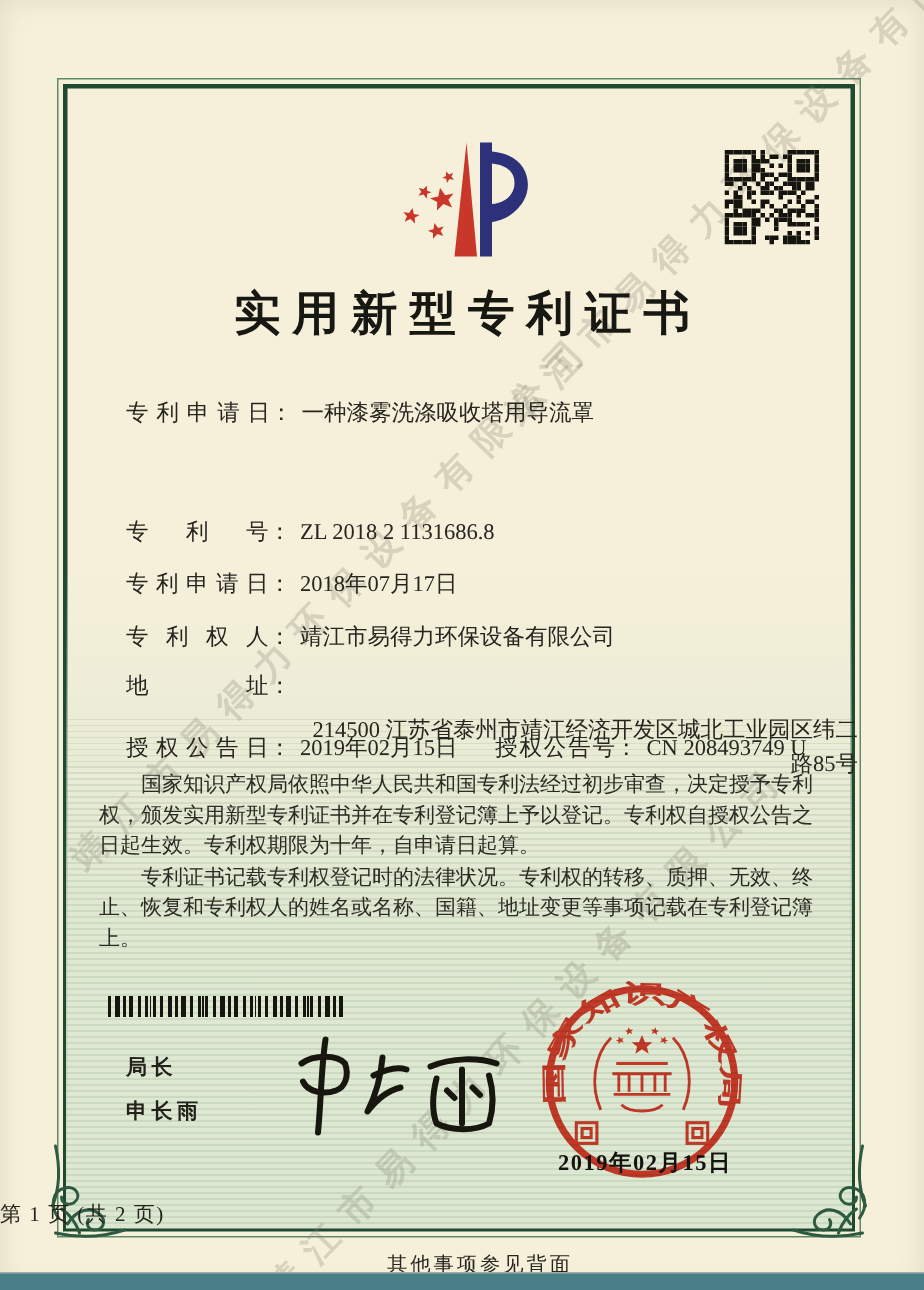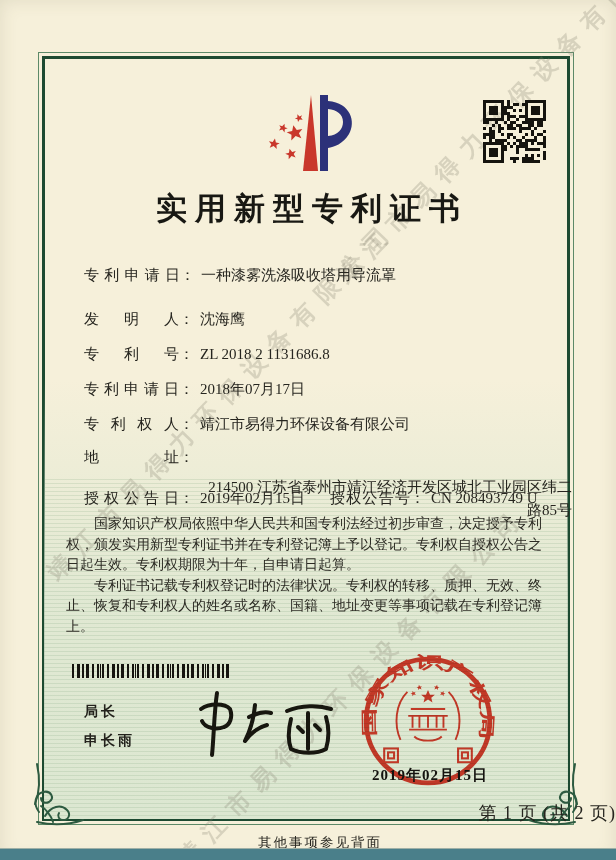--- a/index.html
+++ b/index.html
@@ -39,21 +39,21 @@
   .barcode{left:72px;top:664px;width:158px;height:14px;
     background:
       repeating-linear-gradient(90deg,#15140f 0 2px,transparent 2px 5px),
       repeating-linear-gradient(90deg,#15140f 0 1px,transparent 1px 7px);
   }
   .signer{left:84px;font-family:"Liberation Sans","DejaVu Sans",sans-serif;
           font-size:14px;font-weight:bold;color:#23221c;letter-spacing:3px;}
   .sig-svg{left:183px;top:683px;}
   .seal-box{left:361px;top:654px;z-index:3;mix-blend-mode:multiply;opacity:.93;}
   .seal-date{left:372px;top:766px;z-index:4;font-size:15px;font-weight:bold;letter-spacing:1px;color:#14130f;}
-  .page-no{left:0;right:0;top:801px;text-align:right;font-size:18px;letter-spacing:1px;z-index:2;}
+  .page-no{left:0;right:0;top:801px;text-align:left;font-size:14px;letter-spacing:1px;z-index:2;}
   .back-note{left:0;right:0;top:834px;text-align:center;font-size:13.5px;font-weight:500;letter-spacing:2px;z-index:2;padding-left:24px;}
   .bottom-strip{position:absolute;left:0;right:0;bottom:0;height:11px;background:#4a7f8a;
                 border-top:1px solid #9fb0a6;z-index:5;}
   .qr{left:483px;top:100px;}
   .logo{left:253px;top:92px;}
 </style>
 </head>
 <body>
 
 <div class="scan">
@@ -341,23 +341,20 @@
           <rect x="51" y="60" width="3" height="3"></rect>
           <rect x="54" y="60" width="3" height="3"></rect>
         </svg>
     </div>
 
     <div class="abs title">实用新型专利证书</div>
 
     <div class="abs row" style="top:266px">
       <span class="lbl" style="width:96px">专利申请日</span><span class="colon">：</span><span class="val">一种漆雾洗涤吸收塔用导流罩</span>
     </div>
-    <div class="abs row" style="top:310px">
-      <span class="lbl">发明人</span><span class="colon">：</span><span class="val">沈海鹰</span>
-    </div>
     <div class="abs row" style="top:345px">
       <span class="lbl">专利号</span><span class="colon">：</span><span class="val">ZL 2018 2 1131686.8</span>
     </div>
     <div class="abs row" style="top:380px">
       <span class="lbl">专利申请日</span><span class="colon">：</span><span class="val">2018年07月17日</span>
     </div>
     <div class="abs row" style="top:415px">
       <span class="lbl">专利权人</span><span class="colon">：</span><span class="val">靖江市易得力环保设备有限公司</span>
     </div>
     <div class="abs row" style="top:448px">

